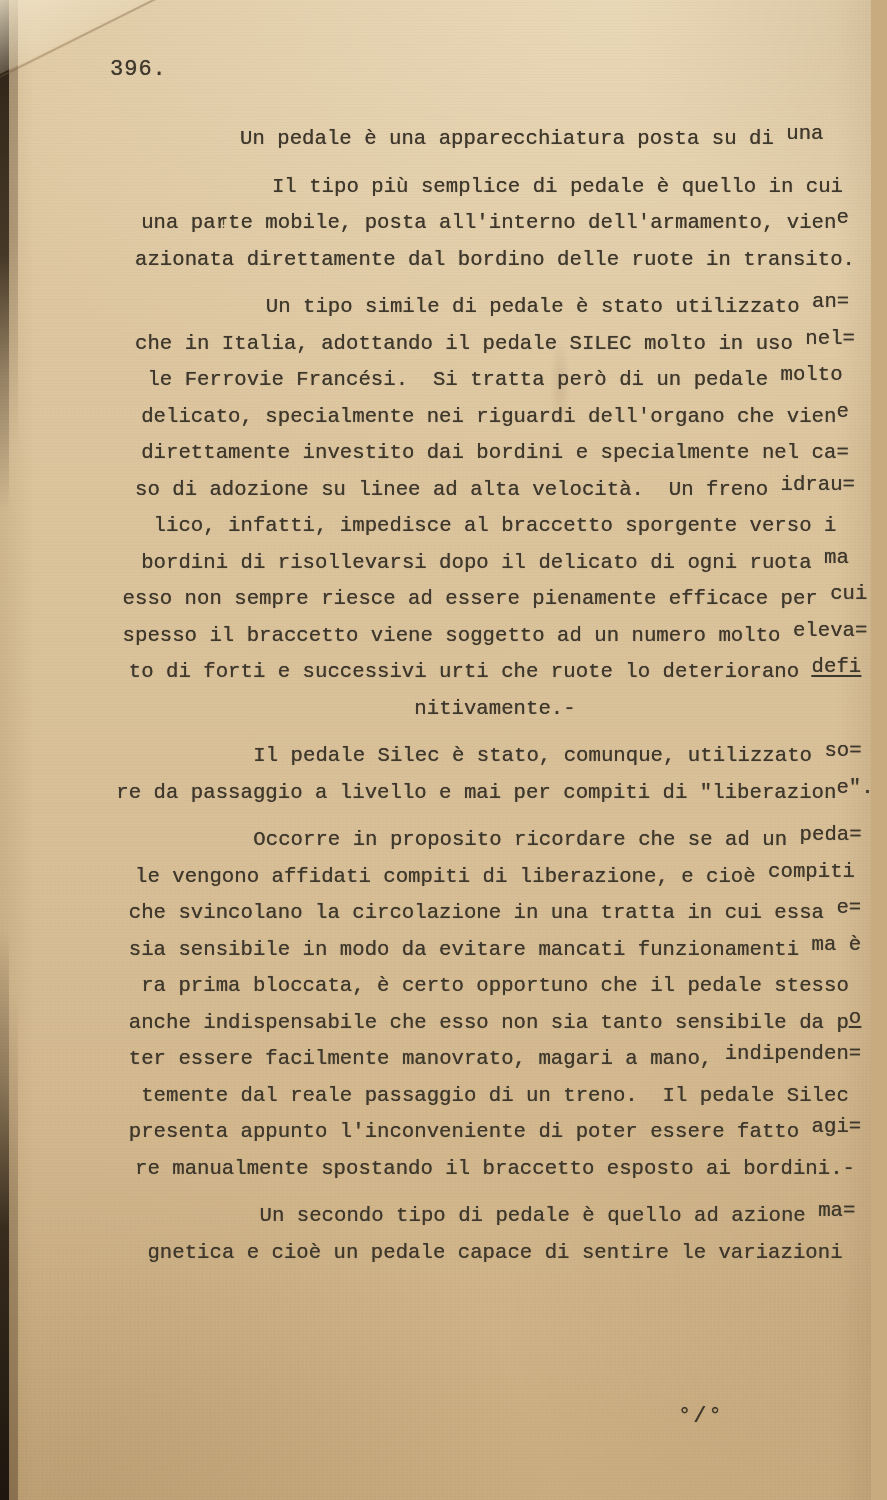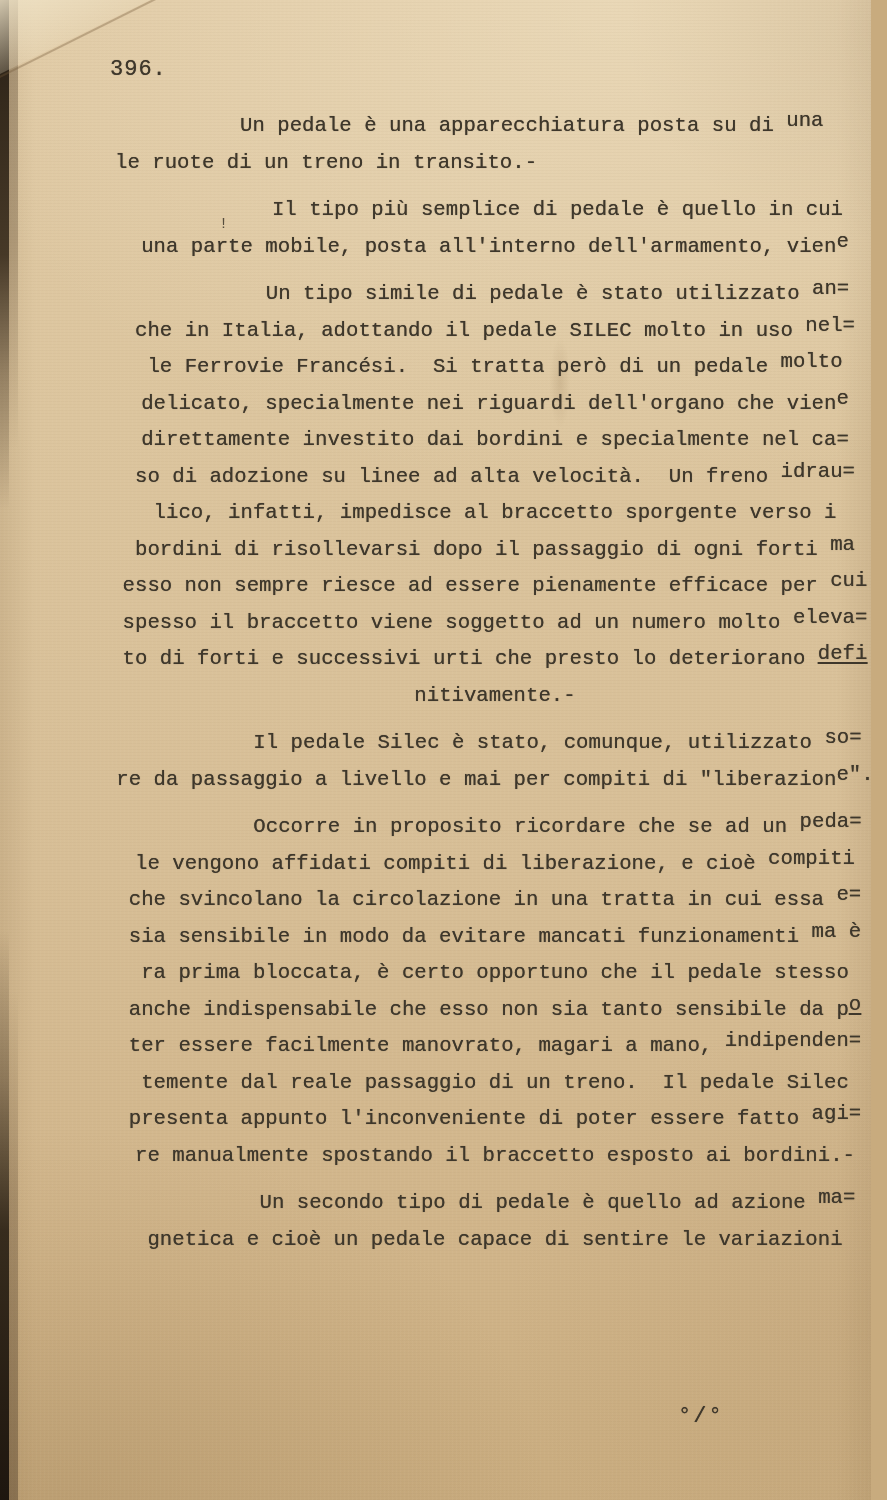--- a/index.html
+++ b/index.html
@@ -56,21 +56,21 @@
   .streak {
     position: absolute; left: 545px; top: 318px; width: 30px; height: 130px;
     background: radial-gradient(50% 50% at 50% 50%, rgba(128,100,64,0.16), rgba(128,100,64,0) 70%);
   }
   .page-number {
     position: absolute; left: 110px; top: 57px;
     font-size: 22px; letter-spacing: 1px;
     text-shadow: 0 0 0.7px rgba(62,55,43,0.85);
   }
   .text-body {
-    position: absolute; left: 115px; top: 108px; width: 760px; font-family: Liberation Mono, monospace;
+    position: absolute; left: 115px; top: 121px; width: 760px; font-family: Liberation Mono, monospace;
   }
   .paragraph { margin: 0; }
   .paragraph + .paragraph { margin-top: 11px; text-align: center; }
   .line {
     height: 36.5px; line-height: 36.5px;
     font-size: 20.7px; white-space: pre;
     text-shadow: 0 0 0.7px rgba(62,55,43,0.85);
   }
   .line.indent { padding-left: 125px; }
   .tail { position: relative; top: -5px; display: inline-block; line-height: 1; }
@@ -95,38 +95,38 @@
   <div class="corner-fold"></div>
   <div class="corner-crease"></div>
   <div class="streak"></div>
 
   <div class="page-number">396.</div>
   <div class="stray">!</div>
 
   <div class="text-body">
       <div class="paragraph">
         <div class="line indent"><span>Un pedale è una apparecchiatura posta su di </span><span class="tail">una</span></div>
-        <div class="line"><span>le ruote di un treno in transito.-</span></div>
       </div>
       <div class="paragraph">
         <div class="line indent"><span>Il tipo più semplice di pedale è quello in cui</span></div>
         <div class="line"><span>una parte mobile, posta all'interno dell'armamento, vien</span><span class="tail">e</span></div>
+        <div class="line"><span>azionata direttamente dal bordino delle ruote in transito.</span></div>
       </div>
       <div class="paragraph">
         <div class="line indent"><span>Un tipo simile di pedale è stato utilizzato </span><span class="tail">an=</span></div>
         <div class="line"><span>che in Italia, adottando il pedale SILEC molto in uso </span><span class="tail">nel=</span></div>
         <div class="line"><span>le Ferrovie Francési.  Si tratta però di un pedale </span><span class="tail">molto</span></div>
         <div class="line"><span>delicato, specialmente nei riguardi dell'organo che vien</span><span class="tail">e</span></div>
         <div class="line"><span>direttamente investito dai bordini e specialmente nel ca=</span></div>
         <div class="line"><span>so di adozione su linee ad alta velocità.  Un freno </span><span class="tail">idrau=</span></div>
         <div class="line"><span>lico, infatti, impedisce al braccetto sporgente verso i</span></div>
-        <div class="line"><span>bordini di risollevarsi dopo il passaggio di ogni forti </span><span class="tail">ma</span></div>
+        <div class="line"><span>bordini di risollevarsi dopo il delicato di ogni ruota </span><span class="tail">ma</span></div>
         <div class="line"><span>esso non sempre riesce ad essere pienamente efficace per </span><span class="tail">cui</span></div>
         <div class="line"><span>spesso il braccetto viene soggetto ad un numero molto </span><span class="tail">eleva=</span></div>
-        <div class="line"><span>to di forti e successivi urti che presto lo deteriorano </span><span class="tail u">defi</span></div>
+        <div class="line"><span>to di forti e successivi urti che ruote lo deteriorano </span><span class="tail u">defi</span></div>
         <div class="line"><span>nitivamente.-</span></div>
       </div>
       <div class="paragraph">
         <div class="line indent"><span>Il pedale Silec è stato, comunque, utilizzato </span><span class="tail">so=</span></div>
         <div class="line"><span>re da passaggio a livello e mai per compiti di "liberazion</span><span class="tail">e".</span></div>
       </div>
       <div class="paragraph">
         <div class="line indent"><span>Occorre in proposito ricordare che se ad un </span><span class="tail">peda=</span></div>
         <div class="line"><span>le vengono affidati compiti di liberazione, e cioè </span><span class="tail">compiti</span></div>
         <div class="line"><span>che svincolano la circolazione in una tratta in cui essa </span><span class="tail">e=</span></div>

